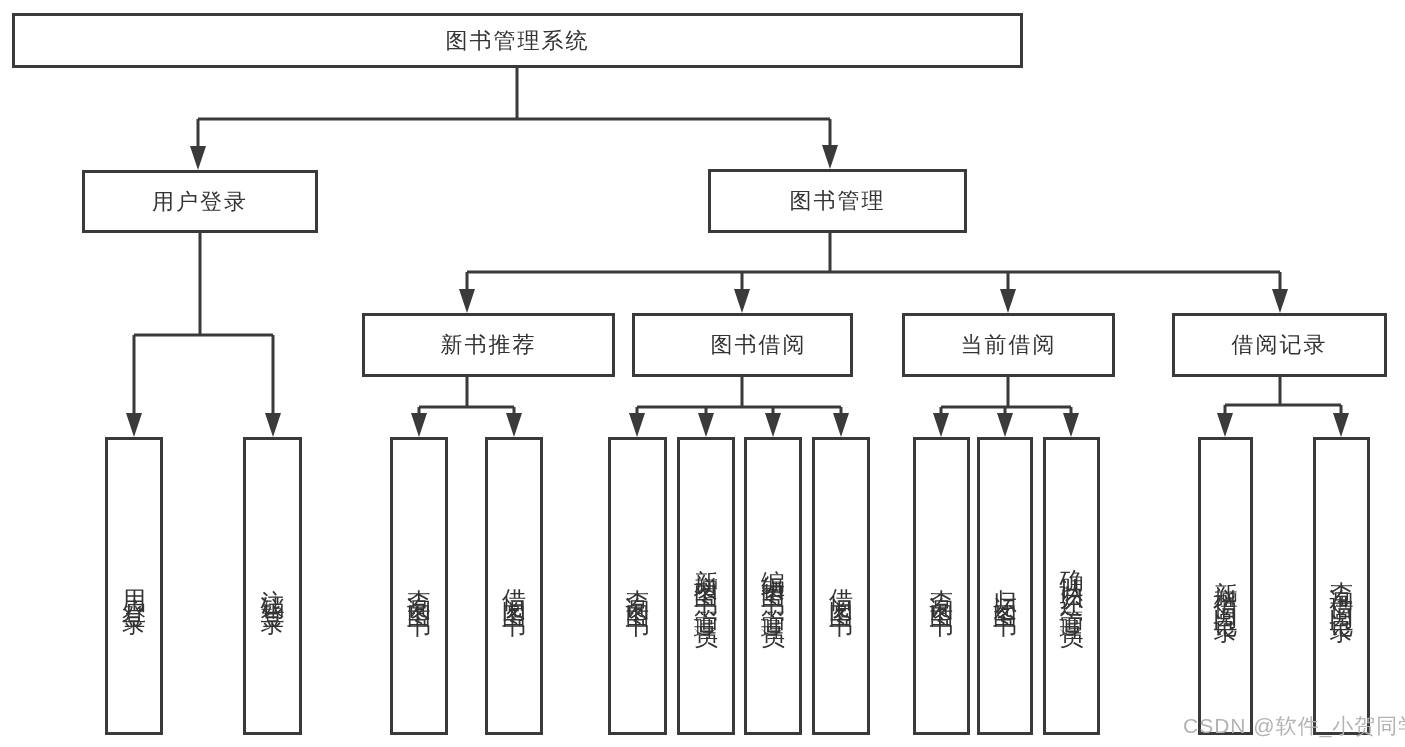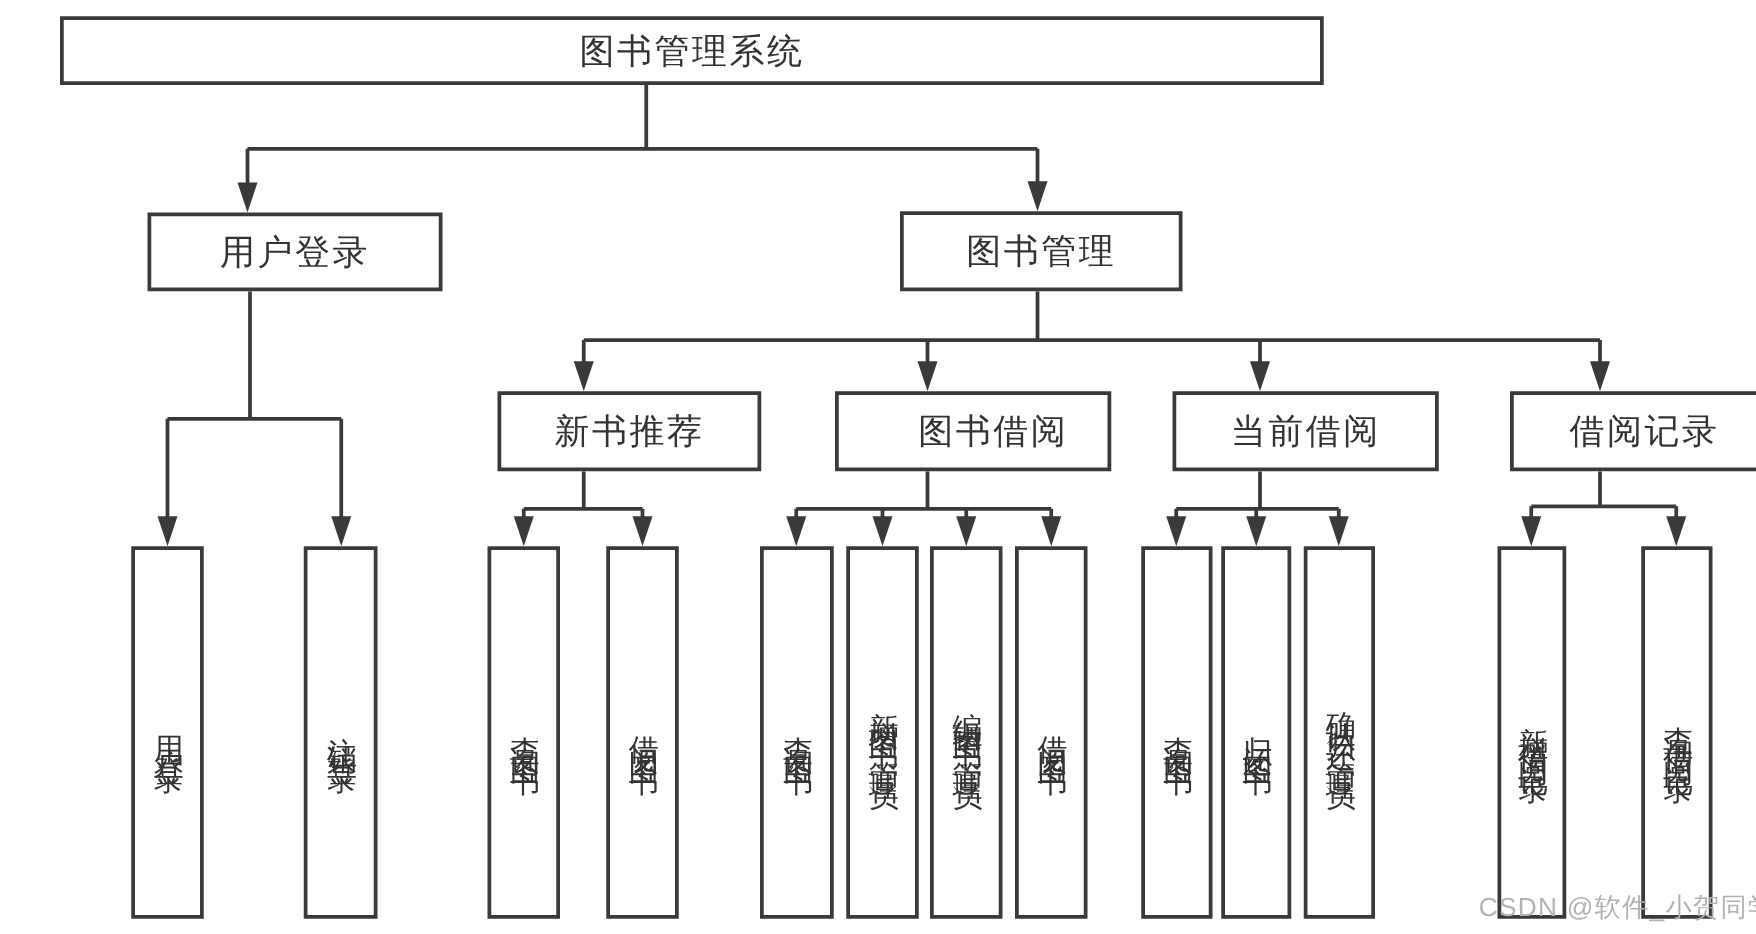--- a/index.html
+++ b/index.html
@@ -25,23 +25,22 @@
     box-sizing: border-box;
     background: #ffffff;
     border: 3px solid #3a3a3a;
     display: flex;
     align-items: center;
     justify-content: center;
     z-index: 2;
     color: #333333;
   }
   .node-h {
-    font-size: 28px;
+    font-size: 22px;
     letter-spacing: 2px;
-    margin-left: 36px;
   }
   .node-v {
     writing-mode: vertical-rl;
     text-orientation: mixed;
     font-size: 24px;
     letter-spacing: 8px;
     line-height: 1;
   }
   .node-v .leaf-label {
     display: block;
@@ -103,25 +102,25 @@
   </g>
 </svg>
 
 <div class="node node-h" style="left:12px; top:13px; width:1011px; height:55px;">
   <span>图书管理系统</span>
 </div>
 
 <div class="node node-h" style="left:82px; top:170px; width:236px; height:63px;">
   <span>用户登录</span>
 </div>
-<div class="node node-h" style="left:684px; top:169px; width:226px; height:64px;">
+<div class="node node-h" style="left:708px; top:169px; width:259px; height:64px;">
   <span>图书管理</span>
 </div>
 
-<div class="node node-h" style="left:362px; top:313px; width:211px; height:64px;">
+<div class="node node-h" style="left:362px; top:313px; width:253px; height:64px;">
   <span>新书推荐</span>
 </div>
 <div class="node node-h" style="left:632px; top:313px; width:221px; height:64px;padding-left:32px;">
   <span>图书借阅</span>
 </div>
 <div class="node node-h" style="left:902px; top:313px; width:213px; height:64px;justify-content:center;">
   <span>当前借阅</span>
 </div>
 <div class="node node-h" style="left:1172px; top:313px; width:215px; height:64px;">
   <span>借阅记录</span>

